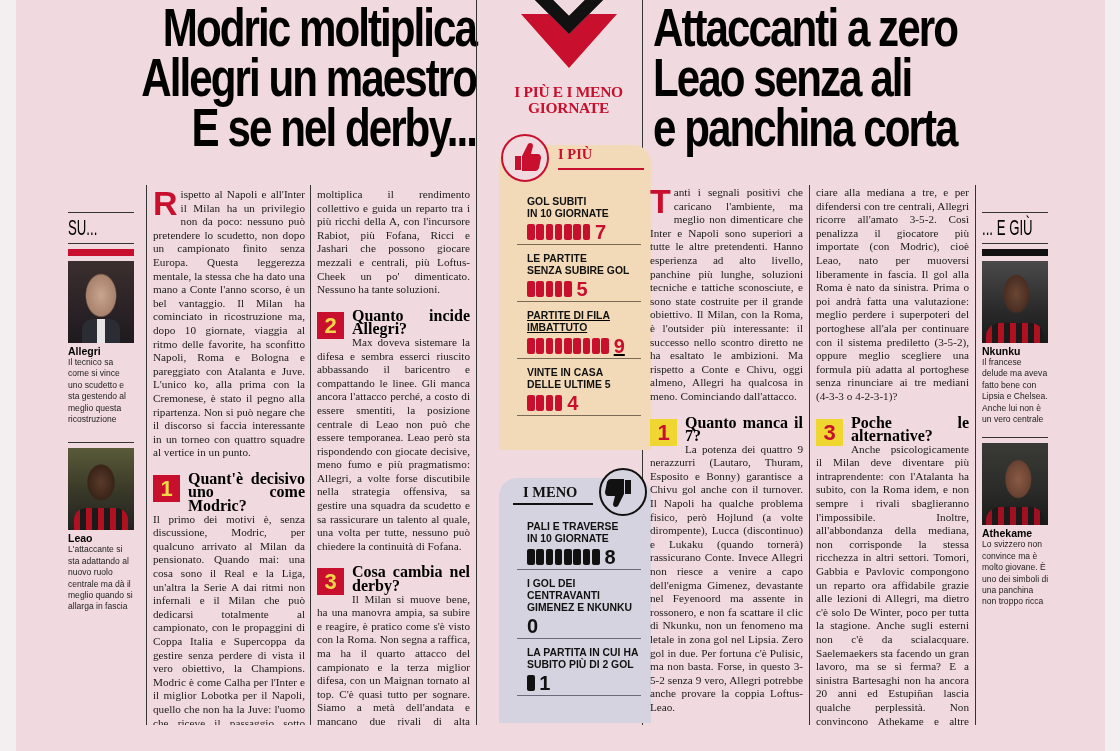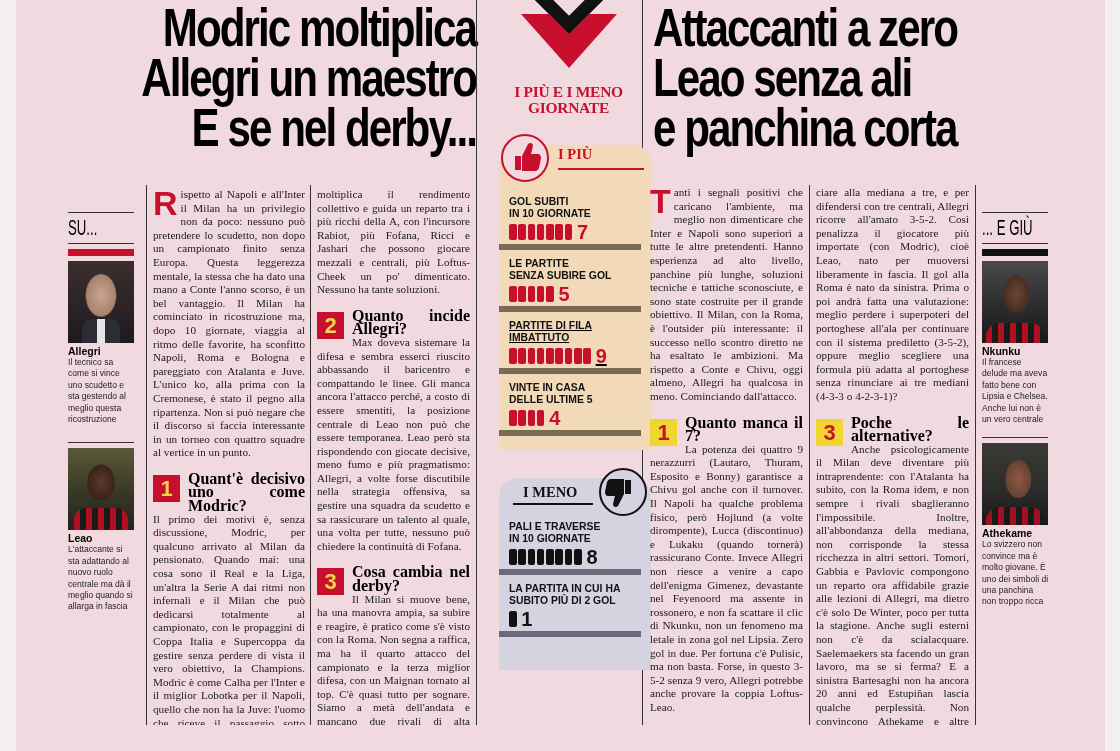--- a/index.html
+++ b/index.html
@@ -19,22 +19,22 @@
   .side{position:absolute;width:66px;font-family:"Liberation Sans",sans-serif;}
   .side .hr{height:1px;background:#333;}
   .side .label{font-size:22px;font-family:"Liberation Sans",sans-serif;transform:scaleX(0.6);transform-origin:left;line-height:30px;white-space:nowrap;}
   .side .bar{height:7px;margin-top:5px;}
   .photo{width:66px;height:82px;margin-top:5px;position:relative;overflow:hidden;}
   .pname{font-weight:700;font-size:10.5px;margin-top:2px;color:#000;}
   .pdesc{font-size:9.3px;line-height:11.4px;color:#222;transform:scaleX(0.92);transform-origin:left;width:72px;}
   .center{position:absolute;left:469px;top:0;width:167px;height:725px;}
   .center-title{position:absolute;left:0;width:167px;text-align:center;font-family:"Liberation Serif",serif;font-weight:900;color:#c8102e;font-size:15.5px;line-height:16px;letter-spacing:-0.3px;}
   .box-piu{position:absolute;left:14px;top:145px;width:152px;height:305px;background:#f2d9b7;border-radius:18px 18px 0 0;}
-  .box-meno{position:absolute;left:14px;top:478px;width:152px;height:192px;background:#d6d3e0;border-radius:18px 18px 0 0;}
-  .stat{padding:0 0 0 10px;border-bottom:6px solid #ec4899;margin:0 10px 0 0;}
+  .box-meno{position:absolute;left:14px;top:478px;width:152px;height:245px;background:#d6d3e0;border-radius:18px 18px 0 0;}
+  .stat{padding:0 0 0 10px;border-bottom:1px solid #ec4899;margin:0 10px 0 18px;}
   .stat-label{font-family:"Liberation Sans",sans-serif;font-weight:700;font-size:10.4px;line-height:12px;color:#111;padding-top:8px;}
   .stat-bar{display:flex;align-items:center;height:24px;}
   .blk{width:7.5px;height:16px;border-radius:2px;margin-right:1.8px;}
   .stat-val{font-family:"Liberation Sans",sans-serif;font-weight:900;font-size:20px;margin-left:3px;line-height:20px;}
   .thumb{position:absolute;border-radius:50%;border:2px solid;}
   .box-title{position:absolute;font-family:"Liberation Serif",serif;font-weight:900;font-size:14.5px;}
 </style>
 </head>
 <body>
 
@@ -200,20 +200,29 @@
               <span class="blk" style="background: rgb(17, 17, 17);"></span>
               <span class="blk" style="background: rgb(17, 17, 17);"></span>
               <span class="blk" style="background: rgb(17, 17, 17);"></span>
               <span class="blk" style="background: rgb(17, 17, 17);"></span>
               <span class="blk" style="background: rgb(17, 17, 17);"></span>
               <span class="stat-val" style="color: rgb(17, 17, 17);">8</span>
             </div>
           </div>
           <div class="stat" style="border-bottom-color: rgb(106, 106, 122);">
             <div class="stat-label">
+              <div>I GOL DEI CENTRAVANTI</div>
+              <div>GIMENEZ E NKUNKU</div>
+            </div>
+            <div class="stat-bar">
+              <span class="stat-val" style="color: rgb(17, 17, 17); margin-left: 0px;">0</span>
+            </div>
+          </div>
+          <div class="stat" style="border-bottom-color: rgb(106, 106, 122);">
+            <div class="stat-label">
               <div>LA PARTITA IN CUI HA</div>
               <div>SUBITO PIÙ DI 2 GOL</div>
             </div>
             <div class="stat-bar">
               <span class="blk" style="background: rgb(17, 17, 17);"></span>
               <span class="stat-val" style="color: rgb(17, 17, 17);">1</span>
             </div>
           </div>
         </div>
     </div>

